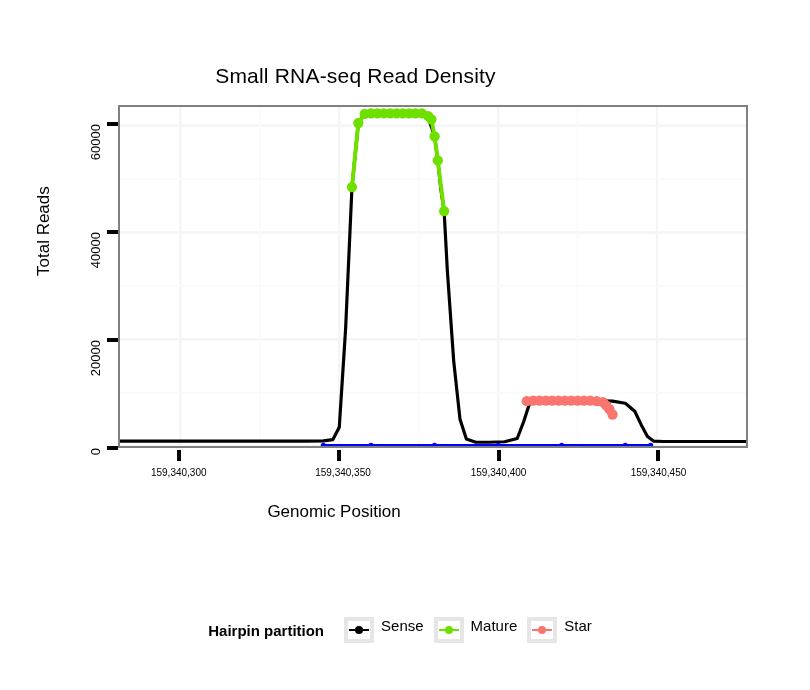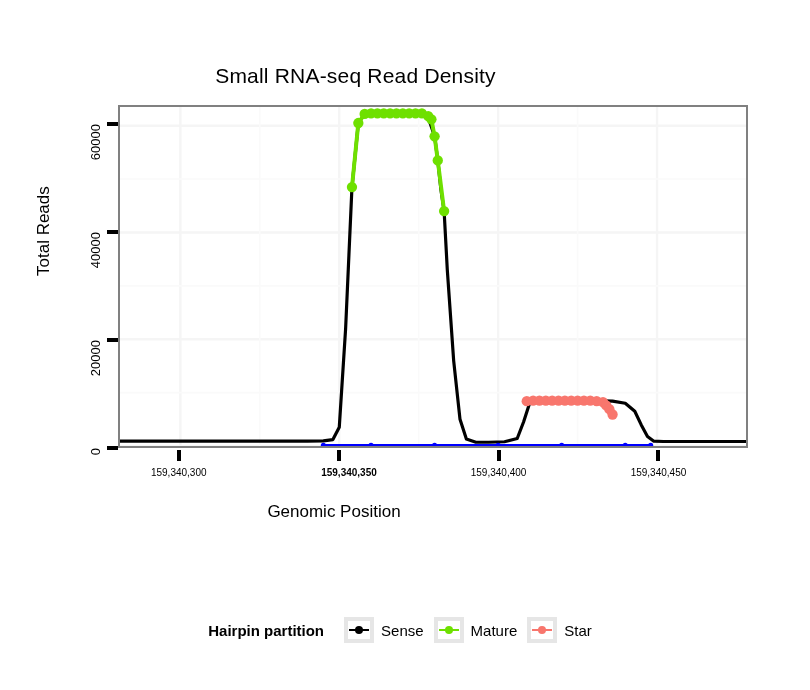--- a/index.html
+++ b/index.html
@@ -111,21 +111,21 @@
     margin-top: 40px;
   }
   #legend-title {
     font-size: 15px;
     font-weight: bold;
     color: #000000;
     margin-right: 20px;
   }
   .legend-item {
     display: flex;
-    align-items: center;
+    align-items: flex-start;
     margin-right: 10px;
   }
   .legend-key {
     width: 30px;
     height: 26px;
     background: #ffffff;
     border: 4px solid #e6e6e6;
     box-sizing: border-box;
     position: relative;
     margin-right: 7px;
@@ -161,21 +161,21 @@
   <div id="x-axis-title">Genomic Position</div>
 
   <div id="y-tick-labels">
       <div class="ytick-label" style="left: 0px; top: 439px; width: 97px; text-align: right; transform: rotate(-90deg); transform-origin: 97px 9px;">0</div>
       <div class="ytick-label" style="left: 0px; top: 330.969px; width: 97px; text-align: right; transform: rotate(-90deg); transform-origin: 97px 9px;">20000</div>
       <div class="ytick-label" style="left: 0px; top: 222.937px; width: 97px; text-align: right; transform: rotate(-90deg); transform-origin: 97px 9px;">40000</div>
       <div class="ytick-label" style="left: 0px; top: 114.906px; width: 97px; text-align: right; transform: rotate(-90deg); transform-origin: 97px 9px;">60000</div>
     </div>
   <div id="x-tick-labels">
       <div class="xtick-label" style="left: 108.761px; top: 467px; width: 140px;">159,340,300</div>
-      <div class="xtick-label" style="left: 279px; top: 467px; width: 140px; font-weight: bold;">159,340,350</div>
+      <div class="xtick-label" style="left: 273px; top: 467px; width: 140px;">159,340,350</div>
       <div class="xtick-label" style="left: 428.558px; top: 467px; width: 140px;">159,340,400</div>
       <div class="xtick-label" style="left: 588.457px; top: 467px; width: 140px;">159,340,450</div>
     </div>
   <div id="tick-marks">
       <div class="ytick-mark" style="left: 107px; top: 446px;"></div>
       <div class="ytick-mark" style="left: 107px; top: 337.969px;"></div>
       <div class="ytick-mark" style="left: 107px; top: 229.937px;"></div>
       <div class="ytick-mark" style="left: 107px; top: 121.906px;"></div>
       <div class="xtick-mark" style="left: 176.761px; top: 450px;"></div>
       <div class="xtick-mark" style="left: 336.66px; top: 450px;"></div>

